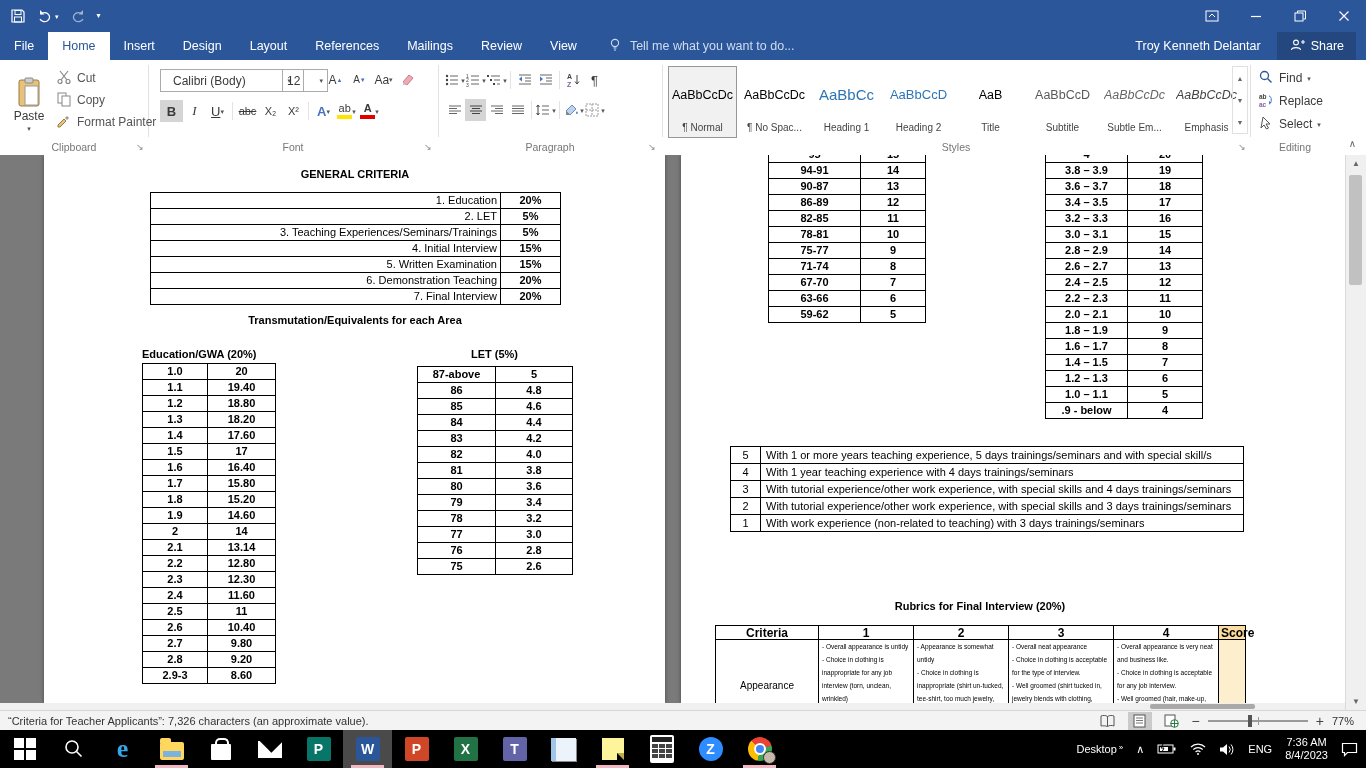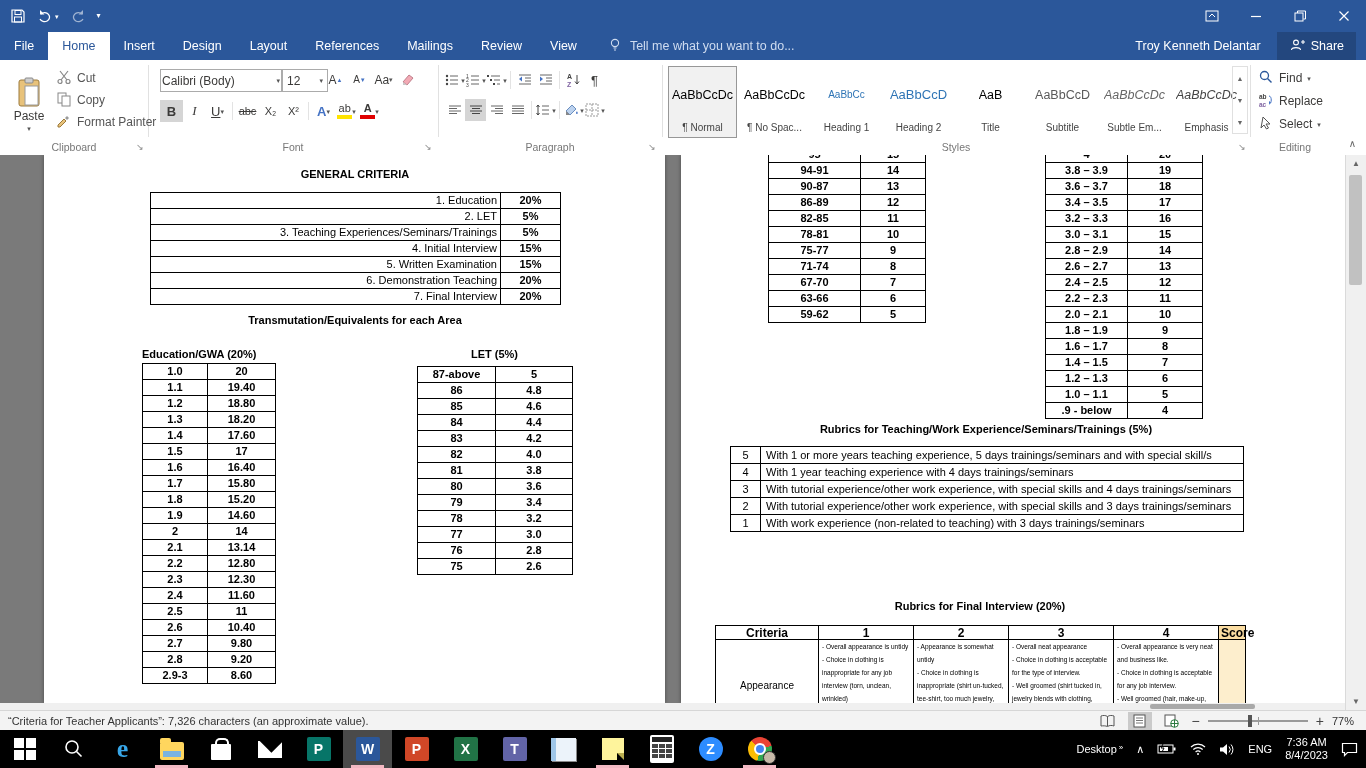--- a/index.html
+++ b/index.html
@@ -29,21 +29,21 @@
   .ribbon{position:absolute;top:60px;left:0;right:0;height:95px;background:#fff;border-bottom:1px solid #cfcfcf;color:#3b3a39;font-size:12px}
   .gsep{position:absolute;top:5px;height:72px;width:1px;background:#e1e1e1}
   .glabel{position:absolute;bottom:2px;font-size:10.5px;color:#777;text-align:center}
   .launcher{position:absolute;bottom:3px;font-size:9px;color:#8a8a8a}
   .arrow{font-size:7px;color:#555;line-height:1}
   .ico16{width:16px;height:16px;display:inline-block}
   .sep-v{width:1px;height:18px;background:#e3e3e3;margin:0 3px;display:inline-block;vertical-align:middle}
 
   .paste-btn{position:absolute;left:6px;top:6px;width:46px;height:76px;display:flex;flex-direction:column;align-items:center;justify-content:center;gap:2px}
   .clip-row{position:absolute;left:56px;display:flex;align-items:center;gap:5px;height:20px;color:#555}
-  .fontname{position:absolute;left:160px;top:9px;width:118px;height:21px;border:1px solid #ababab;display:flex;align-items:center;justify-content:space-between;padding:0 1px;font-size:12px}
+  .fontname{position:absolute;left:160px;top:9px;width:118px;height:21px;border:1px solid #ababab;display:flex;align-items:center;justify-content:space-between;padding:0 12px;font-size:12px}
   .fontsize{position:absolute;left:282px;top:9px;width:36px;height:21px;border:1px solid #ababab;display:flex;align-items:center;justify-content:space-between;padding:0 4px;font-size:12px}
   .f-ic{position:absolute;top:9px;height:21px;display:flex;align-items:center;gap:1px}
   .fontrow2{position:absolute;left:160px;top:39px;height:24px;display:flex;align-items:center}
   .fbtn{min-width:19px;height:22px;display:inline-flex;align-items:center;justify-content:center;padding:0 2px}
   .fbtn.on{background:#d5d5d5}
   .bld{font-weight:bold;font-size:13px}
   .ita{font-style:italic;font-family:"Liberation Serif",serif;font-size:13px}
   .und{text-decoration:underline;font-size:13px}
   .stk{text-decoration:line-through;font-size:11px}
   .efA{color:#4472c4;font-weight:bold;font-size:13px}
@@ -459,21 +459,21 @@
     <div class="styles-strip">
       <div class="chip sel">
         <span class="sample s-normal">AaBbCcDc</span>
         <span class="clabel">¶ Normal</span>
       </div>
       <div class="chip">
         <span class="sample s-normal">AaBbCcDc</span>
         <span class="clabel">¶ No Spac...</span>
       </div>
       <div class="chip">
-        <span class="sample s-h1" style="font-size:10px">AaBbCc</span>
+        <span class="sample s-h1" style="font-size:15px">AaBbCc</span>
         <span class="clabel">Heading 1</span>
       </div>
       <div class="chip">
         <span class="sample s-h2" style="font-size:13px">AaBbCcD</span>
         <span class="clabel">Heading 2</span>
       </div>
       <div class="chip">
         <span class="sample s-title">AaB</span>
         <span class="clabel">Title</span>
       </div>
@@ -921,21 +921,20 @@
               <td>5</td>
             </tr>
 
             <tr>
               <td>.9 - below</td>
               <td>4</td>
             </tr>
           </tbody>
       </table>
 
-      <div class="dtitle" style="left:30px;width:550px;top:268px">Rubrics for Teaching/Work Experience/Seminars/Trainings (5%)</div>
 
       <table class="doc rub" style="left:49px;top:291px;width:513px">
         <colgroup>
             <col style="width:30px">
             <col style="width:483px">
           </colgroup>
         <tbody>
 
             <tr>
               <td class="rscore">5</td>

